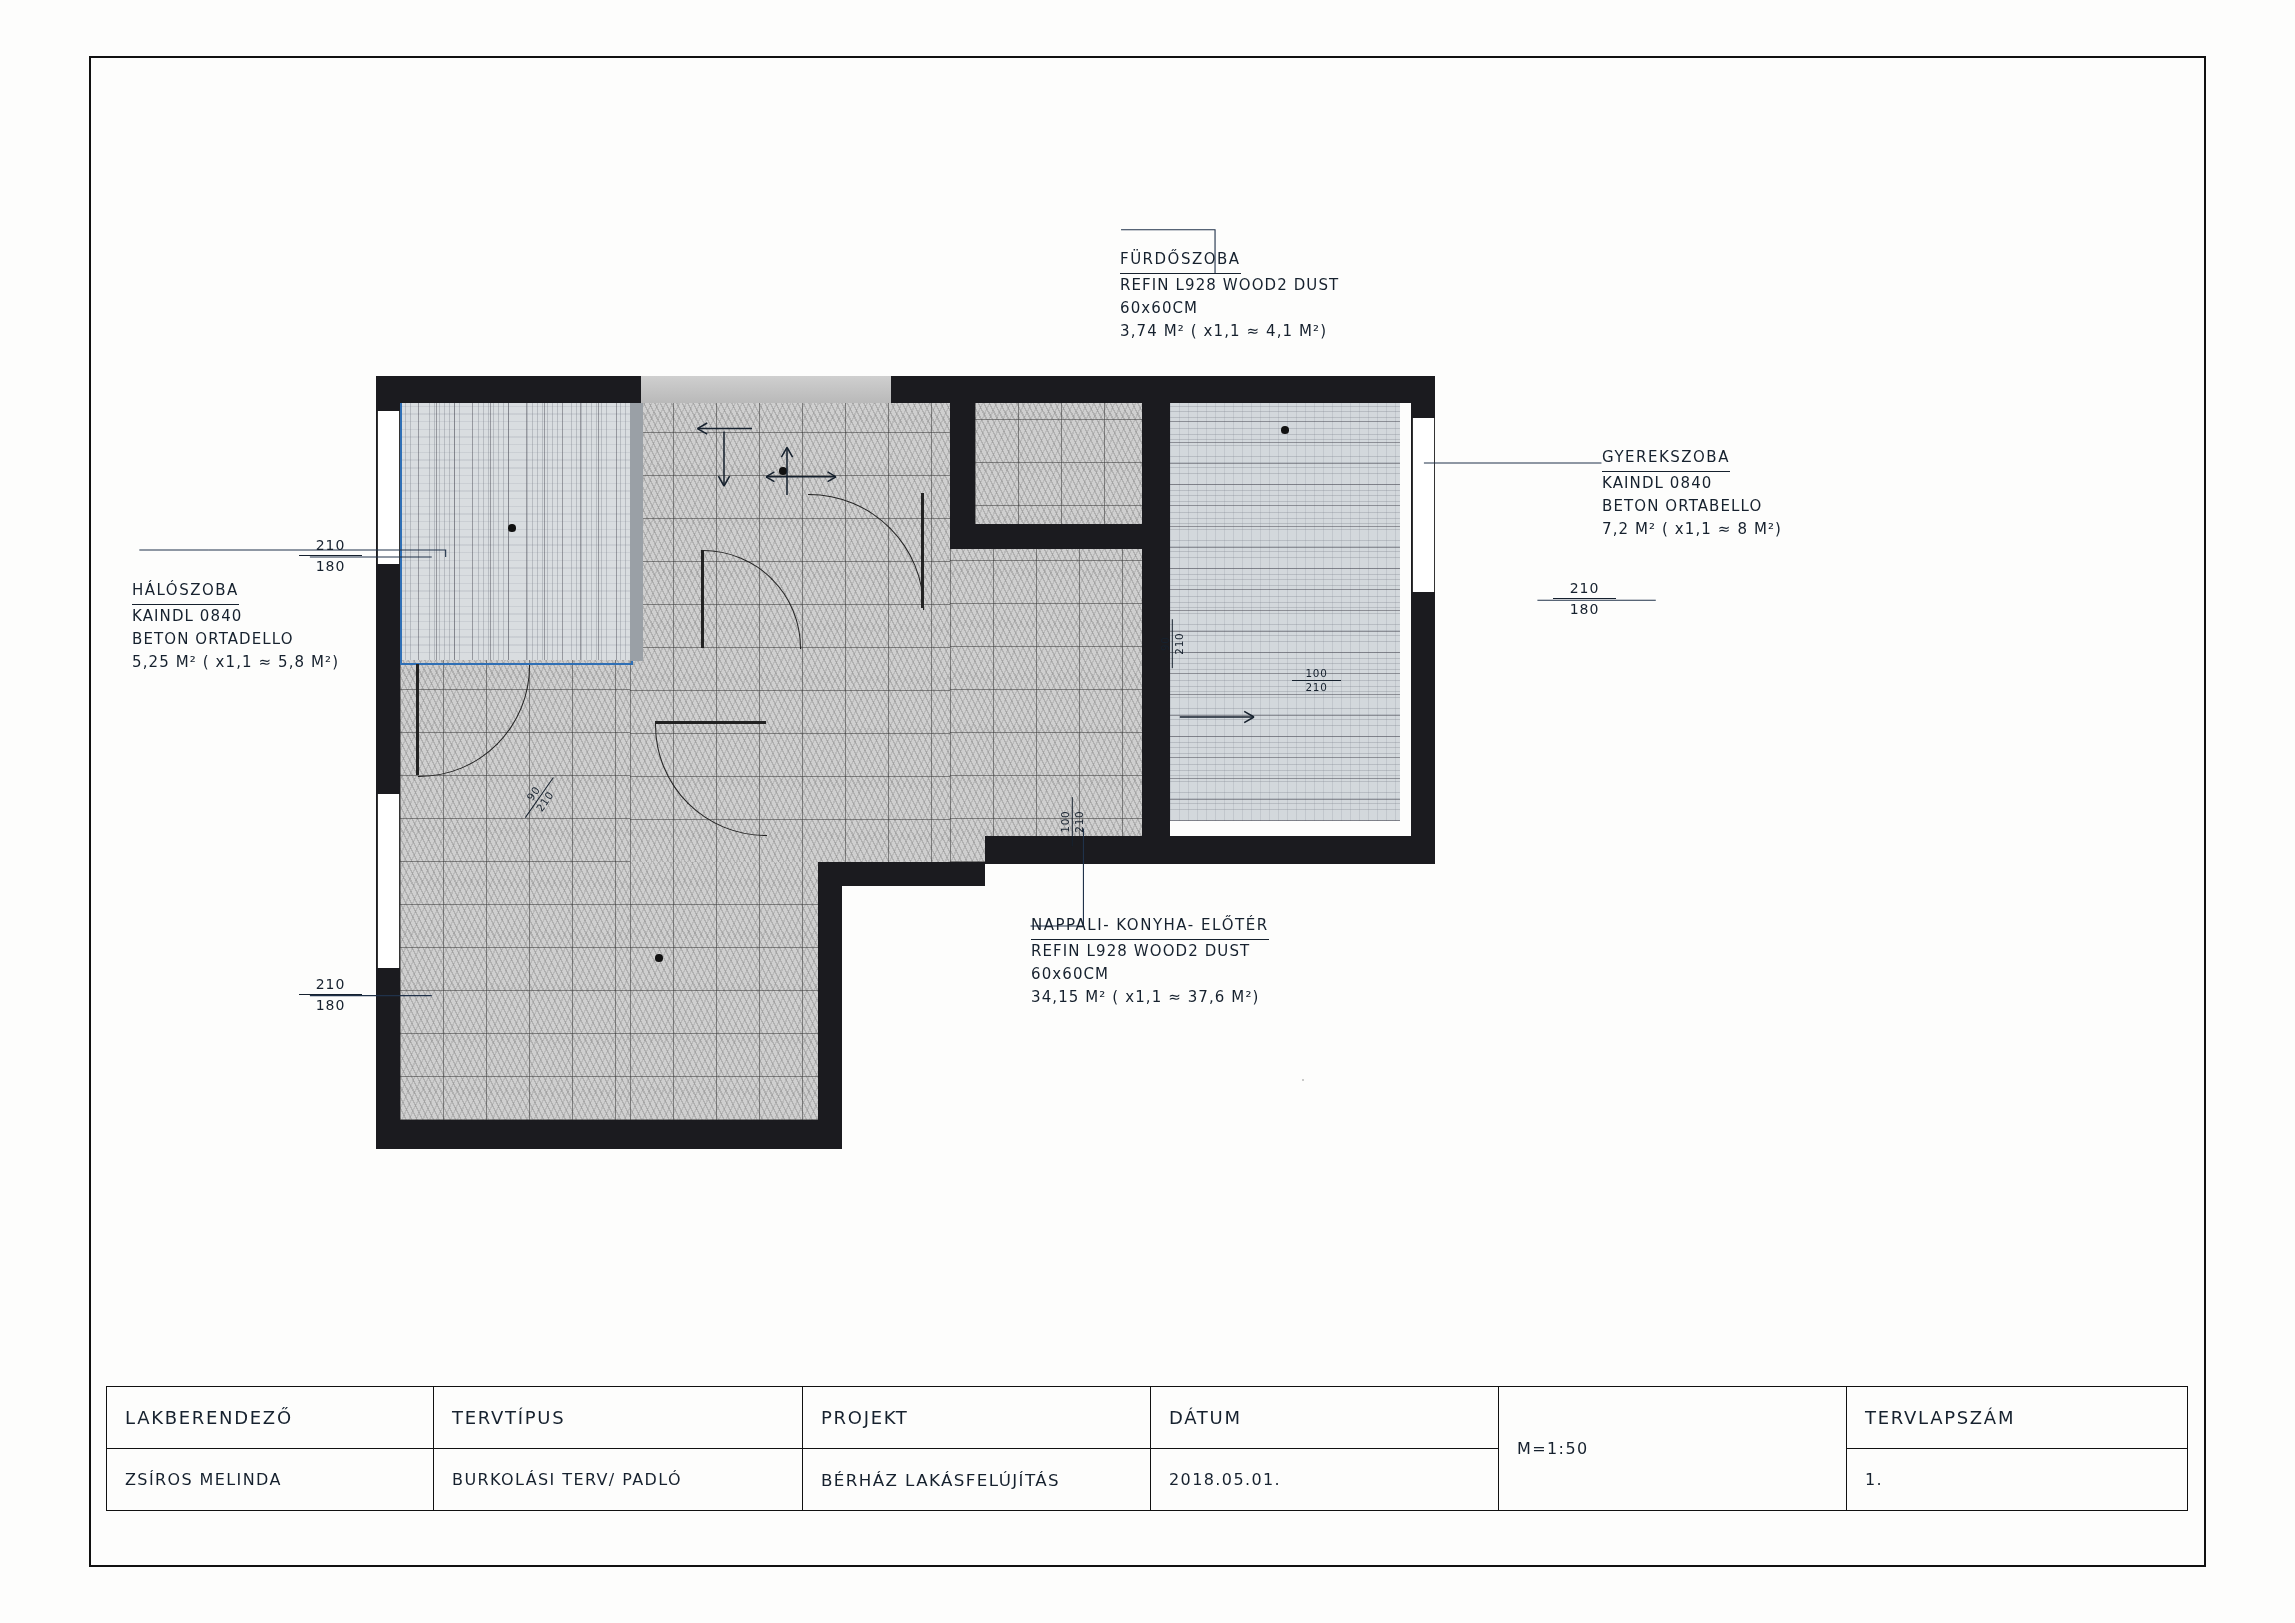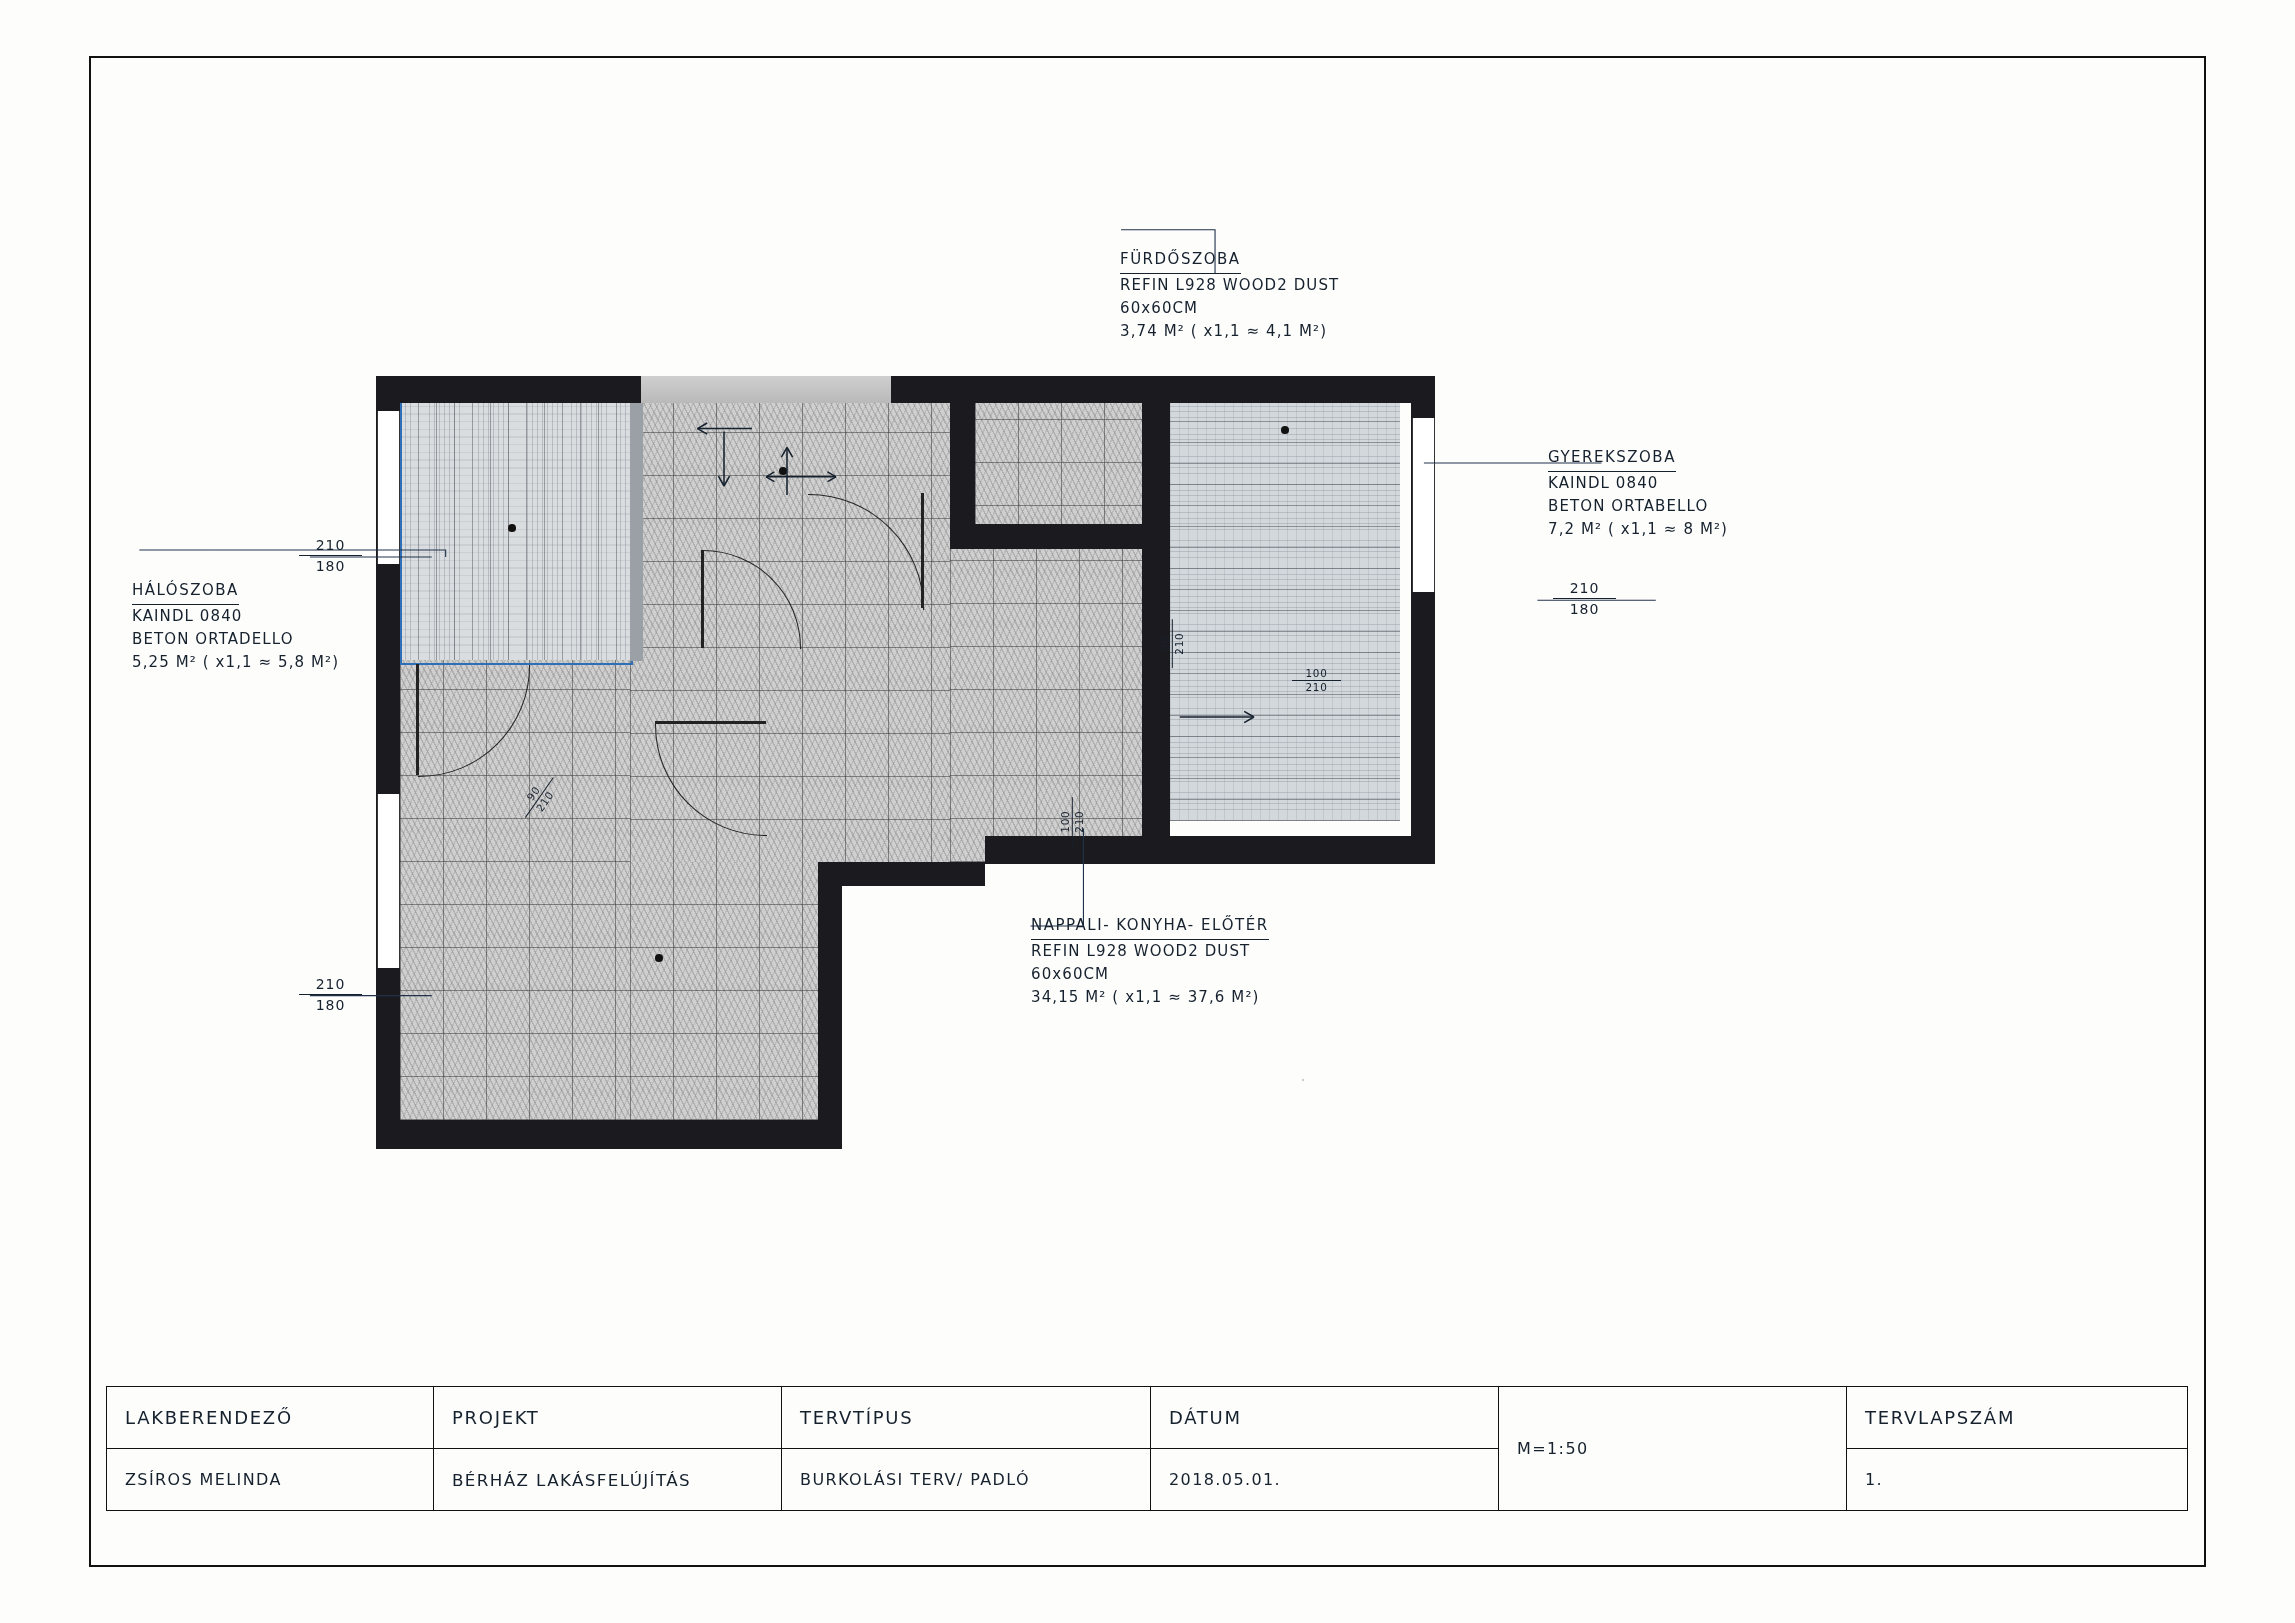--- a/index.html
+++ b/index.html
@@ -190,21 +190,21 @@
     <div>5,25 M² ( x1,1 ≈ 5,8 M²)</div>
   </div>
 
   <div class="hand" style="left:1120px;top:248px;">
     <div><span class="ttl">FÜRDŐSZOBA</span></div>
     <div>REFIN L928  WOOD2 DUST</div>
     <div>60x60CM</div>
     <div>3,74 M² ( x1,1 ≈ 4,1 M²)</div>
   </div>
 
-  <div class="hand" style="left:1548px;top:446px;">
+  <div class="hand" style="left:1602px;top:446px;">
     <div><span class="ttl">GYEREKSZOBA</span></div>
     <div>KAINDL 0840</div>
     <div>BETON ORTABELLO</div>
     <div>7,2 M² ( x1,1 ≈ 8 M²)</div>
   </div>
 
   <div class="hand" style="left:1031px;top:914px;">
     <div><span class="ttl">NAPPALI- KONYHA- ELŐTÉR</span></div>
     <div>REFIN L928  WOOD2 DUST</div>
     <div>60x60CM</div>
@@ -239,28 +239,28 @@
   <div class="smalldim rot90" style="left:1048px;top:808px;width:49px;">
     <div class="top">100</div>
     <div>210</div>
   </div>
 
   <div class="titleblock">
     <div class="tbcol" style="width:327px;text-align:right;">
       <div class="tbhead">LAKBERENDEZŐ</div>
       <div class="tbval">ZSÍROS MELINDA</div>
     </div>
+    <div class="tbcol" style="width:369px;">
+      <div class="tbhead">TERVTÍPUS</div>
+      <div class="tbval">BURKOLÁSI TERV/ PADLÓ</div>
+    </div>
     <div class="tbcol" style="width:348px;">
       <div class="tbhead">PROJEKT</div>
       <div class="tbval" style="font-size:16.7px;">BÉRHÁZ LAKÁSFELÚJÍTÁS</div>
     </div>
-    <div class="tbcol" style="width:369px;">
-      <div class="tbhead">TERVTÍPUS</div>
-      <div class="tbval">BURKOLÁSI TERV/ PADLÓ</div>
-    </div>
     <div class="tbcol" style="width:348px;">
       <div class="tbhead">DÁTUM</div>
       <div class="tbval">2018.05.01.</div>
     </div>
     <div class="tbcol" style="width:348px;">
       <div class="tbval">M=1:50</div>
     </div>
     <div class="tbcol" style="flex:1;">
       <div class="tbhead">TERVLAPSZÁM</div>
       <div class="tbval">1.</div>

